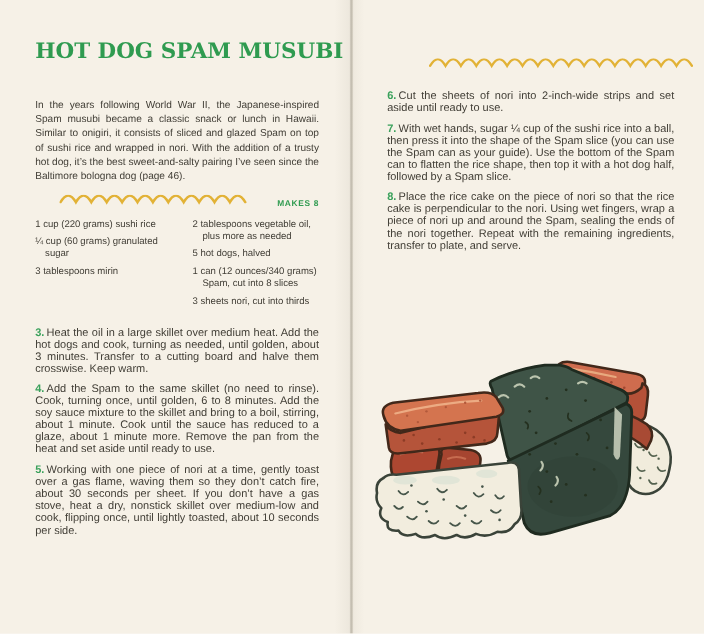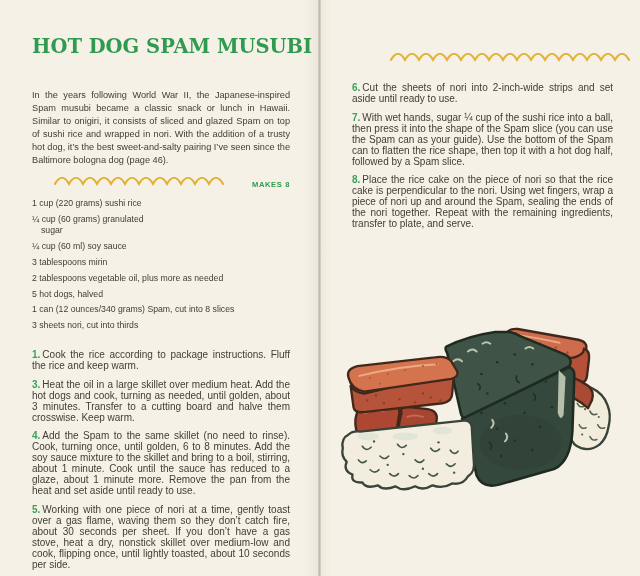--- a/index.html
+++ b/index.html
@@ -32,21 +32,21 @@
 
   .makes-row{margin-top:5px;display:flex;align-items:flex-end;}
   .makes-row .wave{margin-left:22px;}
   .makes-label{margin-left:auto;padding-left:8px;font-size:7.6px;font-weight:bold;
     color:#2f9b50;letter-spacing:0.6px;white-space:nowrap;}
 
   svg.wave{height:12px;display:block;}
   svg.wave path{fill:none;stroke:#e2b236;stroke-width:2.3;stroke-linecap:round;}
   .wave-right-holder{margin:53px 0 0 38px;}
 
-  .ingredients{margin-top:9px;display:flex;flex-direction:column;}
+  .ingredients{margin-top:9px;display:flex;}
   .ing-col{box-sizing:border-box;}
   .ing-col-1{width:143px;padding-right:10px;}
   .ing-col-2{flex:1;}
   .ing-item{font-size:8.7px;line-height:11.3px;margin-bottom:4.6px;
     padding-left:9px;text-indent:-9px;}
 
   .steps{margin-top:13px;}
   .step{margin:0 0 7.5px 0;font-size:10px;line-height:11px;text-align:justify;}
   .step .num{font-weight:bold;color:#3aa15b;margin-right:2px;}
   .page-right .steps{margin-top:17px;}
@@ -69,33 +69,31 @@
         <svg class="wave" width="182" viewBox="0 0 182 14" preserveAspectRatio="none">
             <path d="M1,8 q3.5,-7 7,-7 t7,7 q3.5,-7 7,-7 t7,7 q3.5,-7 7,-7 t7,7 q3.5,-7 7,-7 t7,7 q3.5,-7 7,-7 t7,7 q3.5,-7 7,-7 t7,7 q3.5,-7 7,-7 t7,7 q3.5,-7 7,-7 t7,7 q3.5,-7 7,-7 t7,7 q3.5,-7 7,-7 t7,7 q3.5,-7 7,-7 t7,7 q3.5,-7 7,-7 t7,7"></path>
           </svg>
         <span class="makes-label">MAKES 8</span>
       </div>
 
       <div class="ingredients">
         <div class="ing-col ing-col-1">
           <div class="ing-item">1 cup (220 grams) sushi rice</div>
           <div class="ing-item">¼ cup (60 grams) granulated sugar</div>
-          <div class="ing-item">¼ cup (60 ml) soy sauce</div>
           <div class="ing-item">3 tablespoons mirin</div>
         </div>
         <div class="ing-col ing-col-2">
           <div class="ing-item">2 tablespoons vegetable oil, plus more as needed</div>
           <div class="ing-item">5 hot dogs, halved</div>
           <div class="ing-item">1 can (12 ounces/340 grams) Spam, cut into 8 slices</div>
           <div class="ing-item">3 sheets nori, cut into thirds</div>
         </div>
       </div>
 
       <div class="steps">
-        <p class="step"><span class="num">1.</span><span>Cook the rice according to package instructions. Fluff the rice and keep warm.</span></p>
         <p class="step"><span class="num">3.</span><span>Heat the oil in a large skillet over medium heat. Add the hot dogs and cook, turning as needed, until golden, about 3 minutes. Transfer to a cutting board and halve them crosswise. Keep warm.</span></p>
         <p class="step"><span class="num">4.</span><span>Add the Spam to the same skillet (no need to rinse). Cook, turning once, until golden, 6 to 8 minutes. Add the soy sauce mixture to the skillet and bring to a boil, stirring, about 1 minute. Cook until the sauce has reduced to a glaze, about 1 minute more. Remove the pan from the heat and set aside until ready to use.</span></p>
         <p class="step"><span class="num">5.</span><span>Working with one piece of nori at a time, gently toast over a gas flame, waving them so they don’t catch fire, about 30 seconds per sheet. If you don’t have a gas stove, heat a dry, nonstick skillet over medium-low and cook, flipping once, until lightly toasted, about 10 seconds per side.</span></p>
       </div>
 
     </div>
   </div>
 
   <div class="divider"></div>
 

